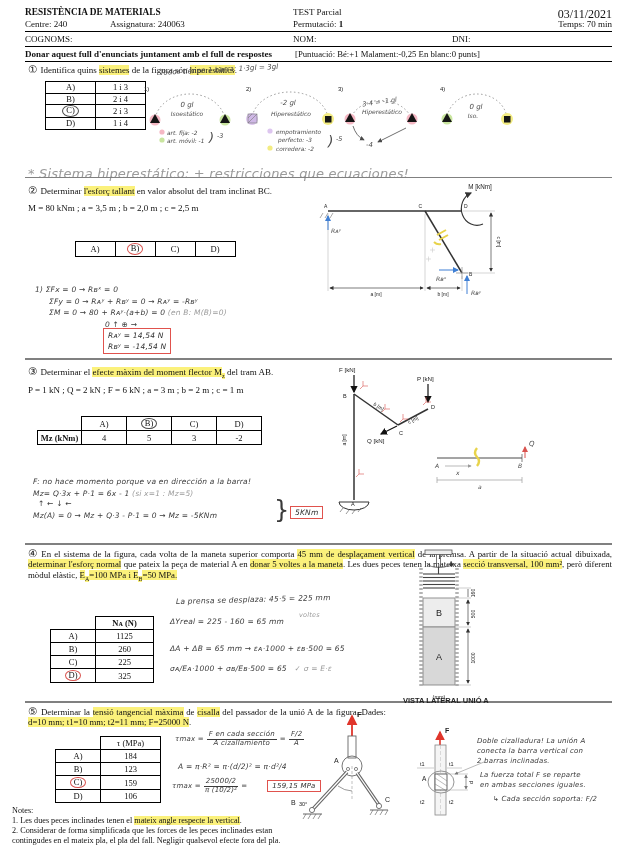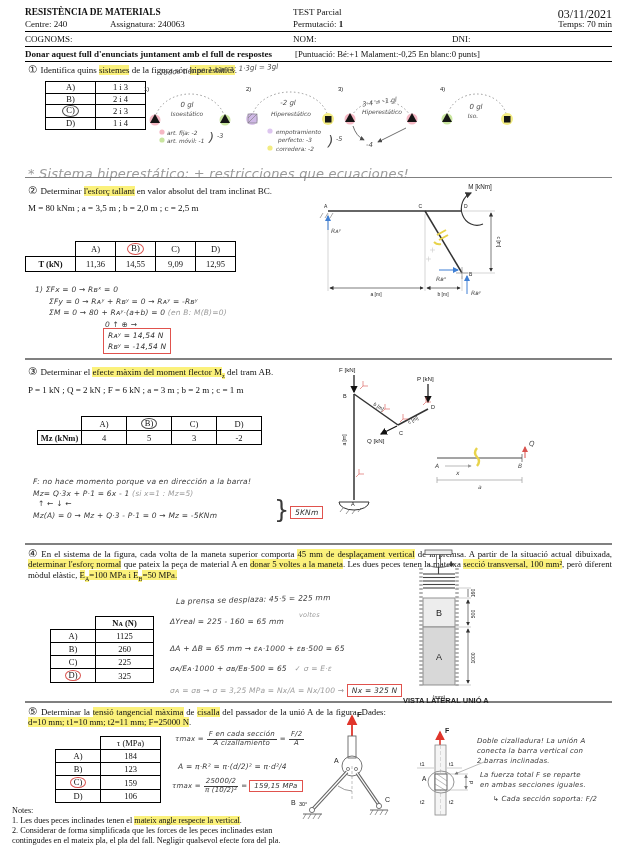--- a/index.html
+++ b/index.html
@@ -163,27 +163,20 @@
 
   <table class="anst" style="left:25px;top:241px">
     <tbody>
         <tr>
       <td class="nob" style="width:50px;height:15px"></td>
       <td style="width:40px">A)</td>
       <td style="width:40px"><span class="circ red">B)</span></td>
       <td style="width:40px">C)</td>
       <td style="width:40px">D)</td>
     </tr>
-    <tr>
-      <td class="b" style="height:15px">T (kN)</td>
-      <td>11,36</td>
-      <td>14,55</td>
-      <td>9,09</td>
-      <td>12,95</td>
-    </tr>
   </tbody>
     </table>
 
   <div class="abs hw" style="left:35px;top:284px;line-height:11.5px">
     <div>1) ΣFx = 0 → Rʙˣ = 0</div>
     <div style="margin-left:14px">ΣFy = 0 → Rᴀʸ + Rʙʸ = 0 → Rᴀʸ = -Rʙʸ</div>
     <div style="margin-left:14px"><span>ΣM = 0 → 80 + Rᴀʸ·(a+b) = 0</span> <span class="hwg">(en B: M(B)=0)</span></div>
     <div style="margin-left:70px">0        ↑        ⊕  →</div>
   </div>
   <div class="abs hw rbox" style="left:103px;top:328px;line-height:11px">
@@ -355,21 +348,20 @@
           <td>325</td>
         </tr>
   </tbody>
     </table>
 
   <div class="abs hw" style="left:176px;top:595px;transform:rotate(-1.5deg)">La prensa se desplaza: 45·5 = 225 mm</div>
   <div class="abs hw hwg" style="left:299px;top:611px;font-size:6.5px">voltes</div>
   <div class="abs hw" style="left:170px;top:617px">ΔYreal = 225 - 160 = 65 mm</div>
   <div class="abs hw" style="left:170px;top:644px">ΔA + ΔB = 65 mm → εᴀ·1000 + εʙ·500 = 65</div>
   <div class="abs hw" style="left:170px;top:664px"><span>σᴀ/Eᴀ·1000 + σʙ/Eʙ·500 = 65</span>&nbsp;&nbsp;&nbsp;<span class="hwg">✓  σ = E·ε</span></div>
-  <div class="abs hw hwg" style="left:170px;top:684px"><span>σᴀ = σʙ → σ = 3,25 MPa = Nx/A = Nx/100 →</span> <span class="rbox">Nx = 325 N</span></div>
 
   <svg style="left:405px;top:548px" width="105" height="155" viewBox="0 0 105 155">
     <defs>
       <marker id="q4k" markerWidth="7" markerHeight="7" refX="5" refY="3" orient="auto-start-reverse">
           <path d="M0,0 L6,3 L0,6 Z" fill="#333"></path>
         </marker>
     </defs>
 
     <g>
       <rect x="20" y="2" width="27" height="4.5" fill="#eee" stroke="#555" stroke-width=".8"></rect>
@@ -452,21 +444,21 @@
       </span>
   </div>
   <div class="abs hw" style="left:178px;top:762px">A = π·R² = π·(d/2)² = π·d²/4</div>
   <div class="abs hw" style="left:172px;top:778px;display:flex;align-items:center;font-size:7px">
     <span>τmax =</span>
     <span class="frac">
         <span class="n">25000/2</span>
         <span>π (10/2)²</span>
       </span>
     <span>=</span>
-    <span class="rbox" style="margin-left:2px">159,15 MPa</span>
+    <span class="rbox" style="margin-left:20px">159,15 MPa</span>
   </div>
 
   <svg style="left:285px;top:703px" width="115" height="140" viewBox="0 0 115 140">
     <defs>
       <marker id="q5r" markerWidth="8" markerHeight="8" refX="5" refY="3" orient="auto">
           <path d="M0,0 L6,3 L0,6 Z" fill="#e0352b"></path>
         </marker>
     </defs>
     <line x1="67" y1="33" x2="67" y2="13" stroke="#e0352b" stroke-width="1.8" marker-end="url(#q5r)"></line>
     <text class="ft" x="72" y="14" font-size="8" font-weight="bold" fill="#e0352b">F</text>

